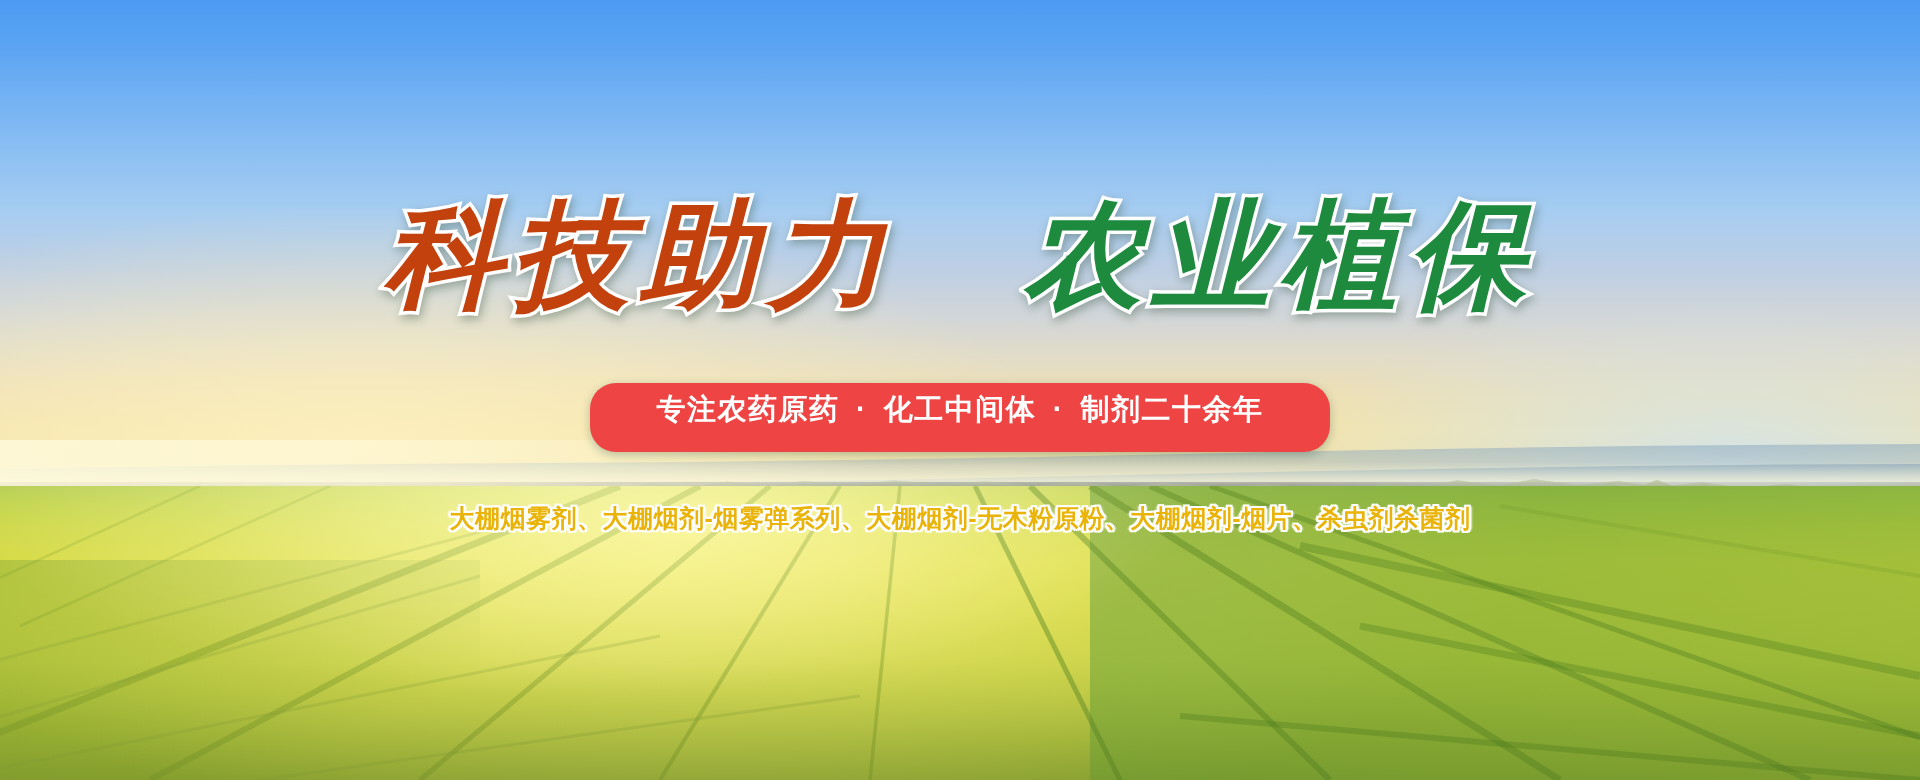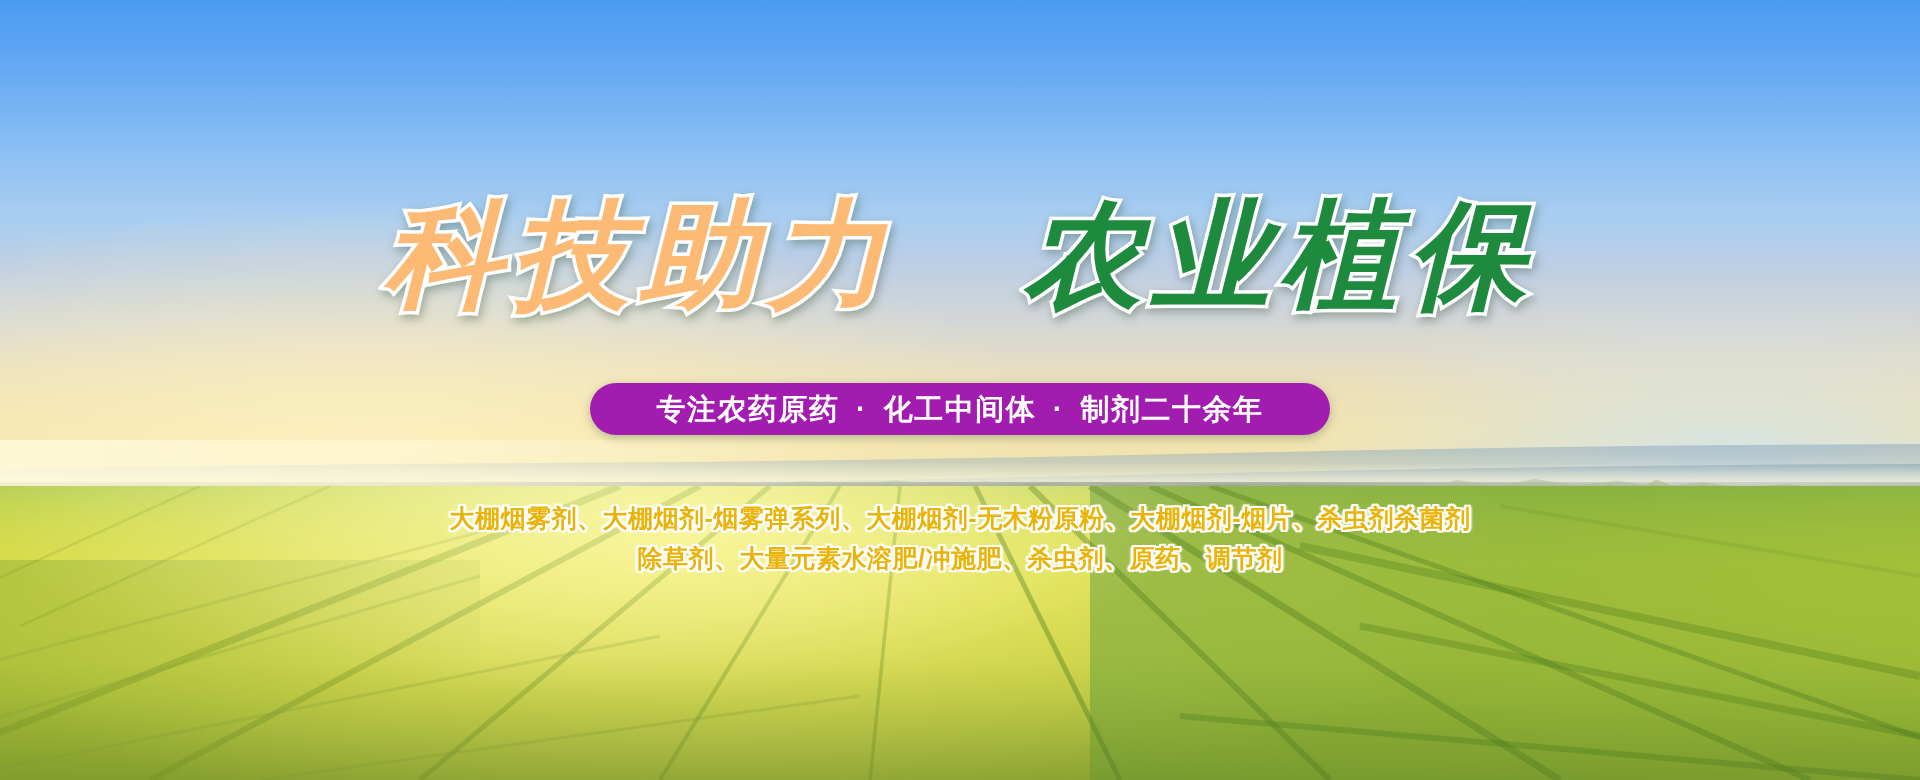--- a/index.html
+++ b/index.html
@@ -219,32 +219,32 @@
     font-style: italic;
     letter-spacing: 10px;
     line-height: 1.0;
   }
   .headline .seg {
     display: inline-block;
     -webkit-text-stroke: 7px #ffffff;
     paint-order: stroke fill;
     filter: drop-shadow(2px 4px 5px rgba(40,70,40,0.35));
   }
-  .headline .seg.red  { color: #fdba74; }
+  .headline .seg.red  { color: #c2410c; }
   .headline .seg.green{ color: #1d8a3e; font-style: italic; }
   .headline .gap { display: inline-block; width: 26px; }
 
   .pill {
     position: absolute;
     left: 590px; top: 383px;
     width: 740px;
-    height: 52px;
+    height: 69px;
     line-height: 52px;
     border-radius: 26px;
-    background: #a21caf;
+    background: #ef4444;
     color: #ffffff;
     font-size: 29px;
     font-weight: 700;
     letter-spacing: 1.5px;
     box-shadow: 0 3px 10px rgba(10,60,50,0.28);
   }
   .pill .dot { padding: 0 7px; font-weight: 700; }
 
   .desc {
     position: absolute;
@@ -334,17 +334,16 @@
     <div class="pill">
       <span>专注农药原药</span>
       <span class="dot">·</span>
       <span>化工中间体</span>
       <span class="dot">·</span>
       <span>制剂二十余年</span>
     </div>
 
     <div class="desc">
       <div>大棚烟雾剂、大棚烟剂-烟雾弹系列、大棚烟剂-无木粉原粉、大棚烟剂-烟片、杀虫剂杀菌剂</div>
-      <div>除草剂、大量元素水溶肥/冲施肥、杀虫剂、原药、调节剂</div>
     </div>
 
   </div>
 </div>
 
 </body></html>

